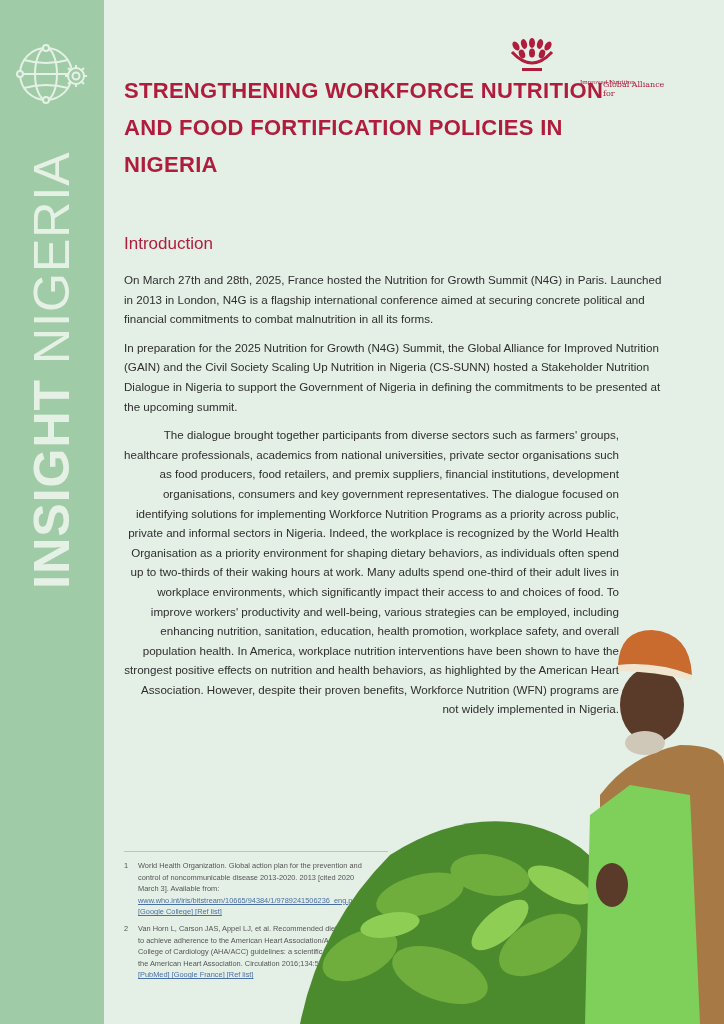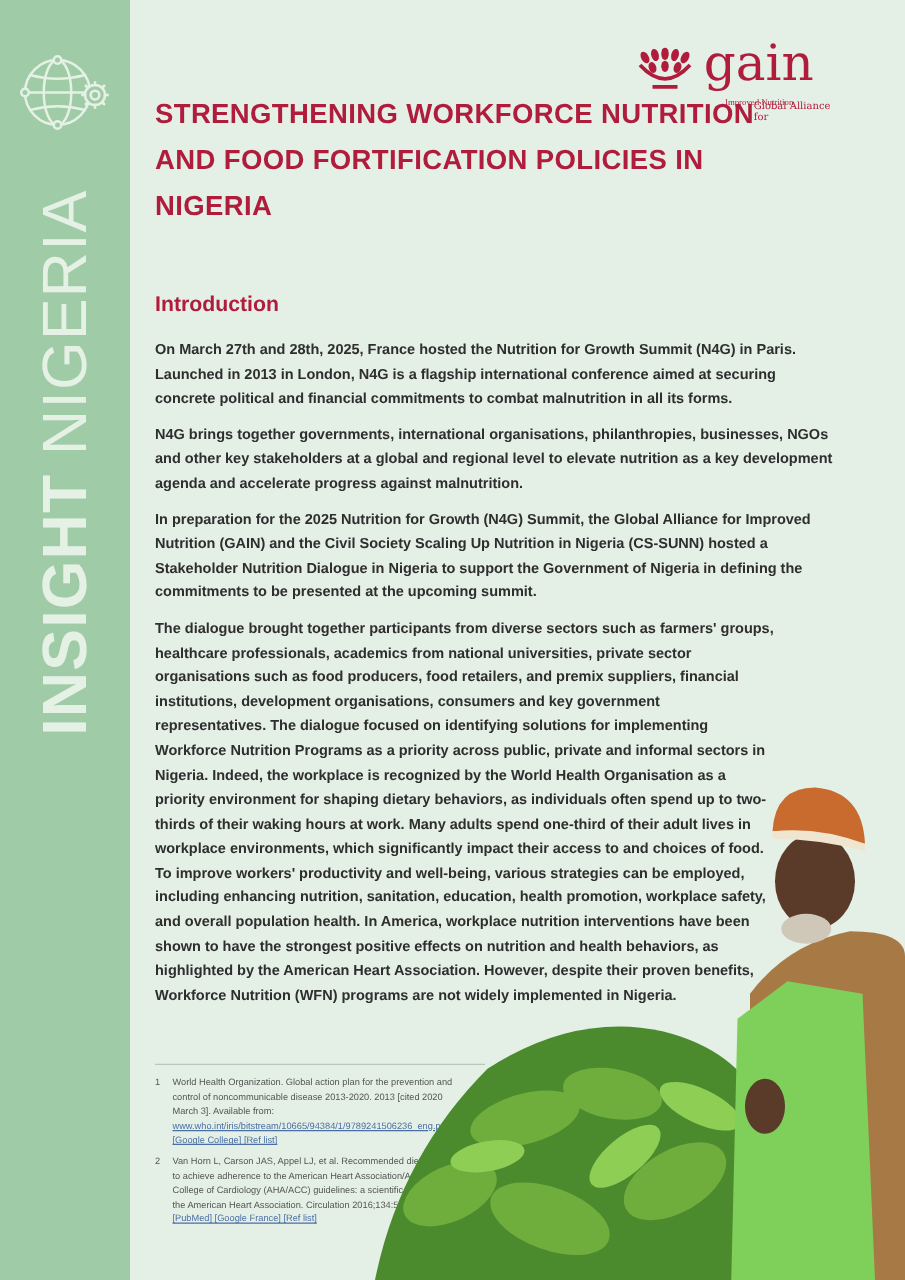--- a/index.html
+++ b/index.html
@@ -8,24 +8,24 @@
   .globe{position:absolute;left:14px;top:40px;width:80px;height:70px;}
   .vert{position:absolute;left:52px;top:370px;transform:translate(-50%,-50%) rotate(-90deg);white-space:nowrap;font-size:50px;color:#e6f1e6;letter-spacing:1px;}
   .vert .b{font-weight:bold;}
   .vert .l{font-weight:normal;}
   .logo{position:absolute;left:508px;top:34px;width:160px;height:52px;}
   .logo .wheat{position:absolute;left:0;top:4px;width:48px;height:36px;}
   .logo .word{position:absolute;left:55px;top:-6px;font-family:"DejaVu Serif",serif;font-size:40px;color:#b01c3c;}
   .logo .sub1{position:absolute;left:95px;top:34px;font-size:8px;color:#b01c3c;font-family:"DejaVu Serif",serif;margin-top:12px;}
   .logo .sub2{position:absolute;left:72px;top:44px;font-size:7px;color:#b01c3c;font-family:Liberation Serif, serif;}
   .title{position:absolute;left:124px;top:72px;width:520px;margin:0;font-size:22px;line-height:37px;font-weight:bold;color:#b01c3c;letter-spacing:0.3px;}
-  .subhead{position:absolute;left:124px;top:234px;margin:0;font-size:17px;font-weight:bold;color:#b01c3c;}
+  .subhead{position:absolute;left:124px;top:234px;margin:0;font-size:17px;font-weight:normal;color:#b01c3c;}
   .body{position:absolute;left:124px;top:270px;width:545px;font-size:11.6px;line-height:19.6px;color:#2e2e2e;}
-  .body p{margin:0 0 9px 0;font-weight:bold;}
-  .body p.narrow{width:525px;}
+  .body p{margin:0 0 9px 0;}
+  .body p.narrow{width:525px;text-align:right;}
   .fnrule{position:absolute;left:124px;top:851px;width:264px;height:1px;background:#b9c6bb;}
   .footnotes{position:absolute;left:124px;top:860px;width:250px;font-size:7.4px;line-height:11.6px;color:#555;}
   .fn{display:flex;margin-bottom:5px;}
   .fn .n{width:14px;flex:none;}
   .fn a{color:#4a6fa5;text-decoration:underline;}
   .photo{position:absolute;left:300px;top:625px;width:424px;height:399px;}
 </style>
 </head>
 <body>
 
@@ -54,31 +54,29 @@
       <ellipse cx="8" cy="8" rx="3" ry="5" transform="rotate(-30 8 8)"></ellipse>
       <ellipse cx="16" cy="6" rx="3" ry="5" transform="rotate(-15 16 6)"></ellipse>
       <ellipse cx="24" cy="5" rx="3" ry="5"></ellipse>
       <ellipse cx="32" cy="6" rx="3" ry="5" transform="rotate(15 32 6)"></ellipse>
       <ellipse cx="40" cy="8" rx="3" ry="5" transform="rotate(30 40 8)"></ellipse>
       <ellipse cx="14" cy="16" rx="3" ry="4.5" transform="rotate(-20 14 16)"></ellipse>
       <ellipse cx="24" cy="15" rx="3" ry="4.5"></ellipse>
       <ellipse cx="34" cy="16" rx="3" ry="4.5" transform="rotate(20 34 16)"></ellipse>
     </g>
   </svg>
-  <span class="word">gain</span>
   <span class="sub1">Global Alliance for</span>
   <span class="sub2">Improved Nutrition</span>
 </div>
 
 <h1 class="title">STRENGTHENING WORKFORCE NUTRITION AND FOOD FORTIFICATION POLICIES IN NIGERIA</h1>
 <h2 class="subhead">Introduction</h2>
 
 <div class="body">
   <p>On March 27th and 28th, 2025, France hosted the Nutrition for Growth Summit (N4G) in Paris. Launched in 2013 in London, N4G is a flagship international conference aimed at securing concrete political and financial commitments to combat malnutrition in all its forms.</p>
-  <p>N4G brings together governments, international organisations, philanthropies, businesses, NGOs and other key stakeholders at a global and regional level to elevate nutrition as a key development agenda and accelerate progress against malnutrition.</p>
   <p>In preparation for the 2025 Nutrition for Growth (N4G) Summit, the Global Alliance for Improved Nutrition (GAIN) and the Civil Society Scaling Up Nutrition in Nigeria (CS-SUNN) hosted a Stakeholder Nutrition Dialogue in Nigeria to support the Government of Nigeria in defining the commitments to be presented at the upcoming summit.</p>
   <p class="narrow" style="width:495px">The dialogue brought together participants from diverse sectors such as farmers' groups, healthcare professionals, academics from national universities, private sector organisations such as food producers, food retailers, and premix suppliers, financial institutions, development organisations, consumers and key government representatives. The dialogue focused on identifying solutions for implementing Workforce Nutrition Programs as a priority across public, private and informal sectors in Nigeria. Indeed, the workplace is recognized by the World Health Organisation as a priority environment for shaping dietary behaviors, as individuals often spend up to two-thirds of their waking hours at work.  Many adults spend one-third of their adult lives in workplace environments, which significantly impact their access to and choices of food. To improve workers' productivity and well-being, various strategies can be employed, including enhancing nutrition, sanitation, education, health promotion, workplace safety, and overall population health. In America, workplace nutrition interventions have been shown to have the strongest positive effects on nutrition and health behaviors, as highlighted by the American Heart Association. However, despite their proven benefits, Workforce Nutrition (WFN) programs are not widely implemented in Nigeria.</p>
 </div>
 
 <div class="fnrule"></div>
 <div class="footnotes">
   <div class="fn">
     <span class="n">1</span>
     <span><span>World Health Organization. Global action plan for the prevention and control of noncommunicable disease 2013-2020. 2013 [cited 2020 March 3]. Available from: </span><a>www.who.int/iris/bitstream/10665/94384/1/9789241506236_eng.pdf</a><a> [Google College] [Ref list]</a></span>
   </div>

